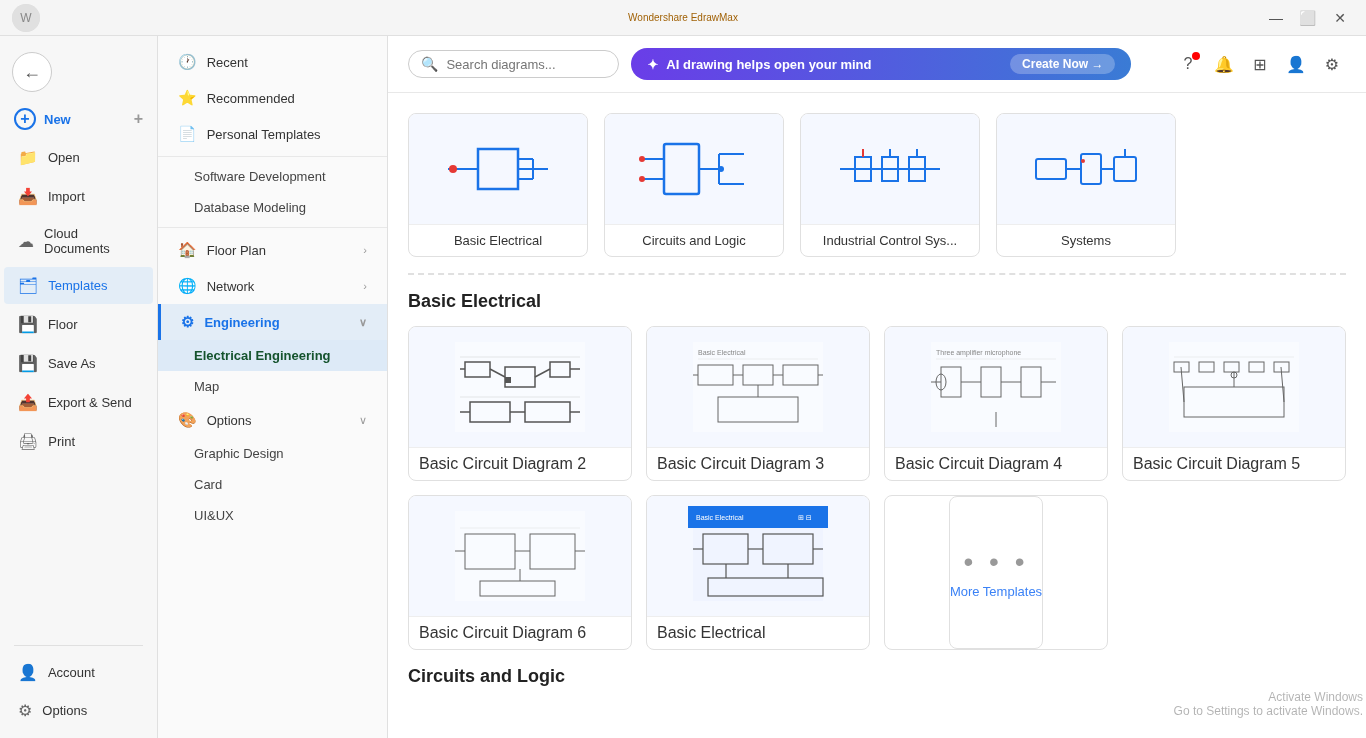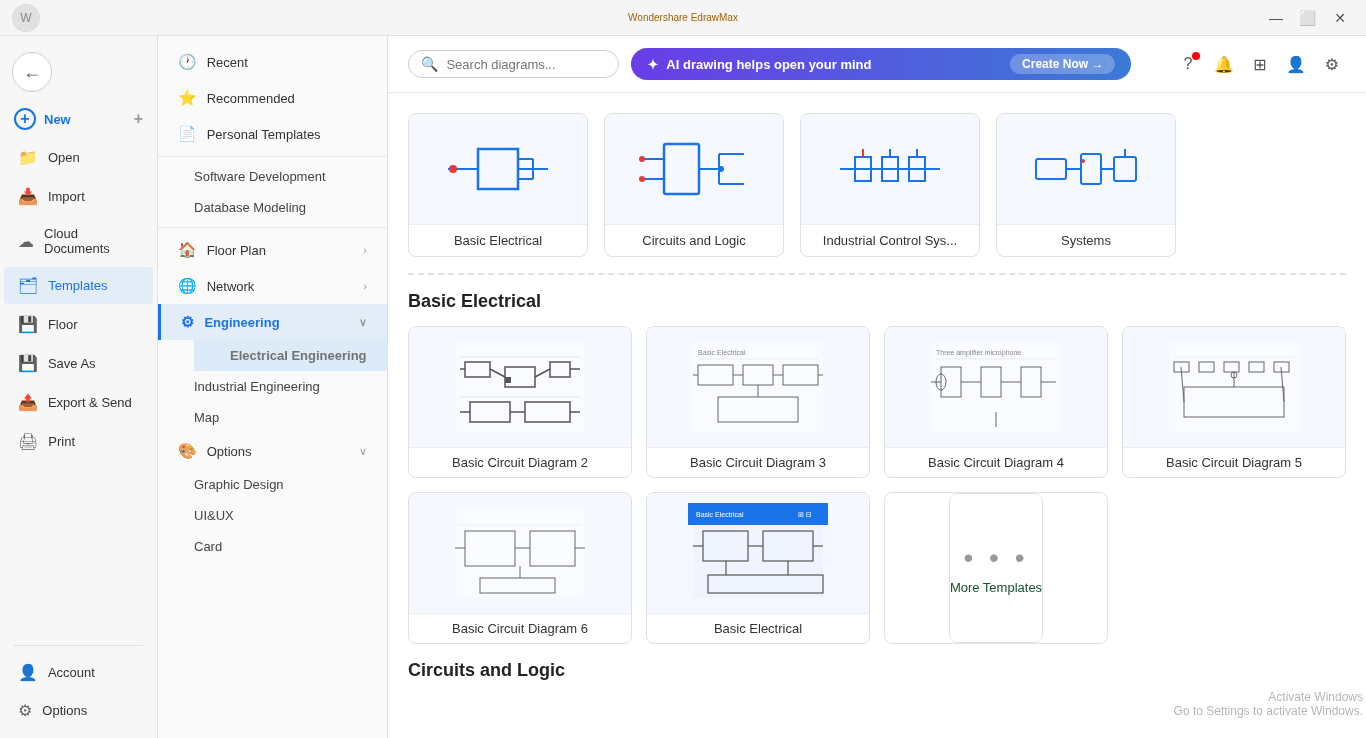--- a/index.html
+++ b/index.html
@@ -79,21 +79,21 @@
       display: flex; align-items: center; gap: 10px;
       padding: 9px 20px;
       cursor: pointer;
       font-size: 13px; color: #333;
     }
     .mid-item.active { color: #1a73e8; font-weight: 600; background: #e3edf7; border-left: 3px solid #1a73e8; }
     .mid-item .icon { font-size: 15px; color: #666; }
     .mid-item.active .icon { color: #1a73e8; }
     .mid-item .chevron { margin-left: auto; font-size: 11px; color: #999; }
     .mid-sub-item { padding: 8px 20px 8px 36px; font-size: 13px; color: #444; cursor: pointer; }
-    .mid-sub-item.active { color: #737373; font-weight: 700; background: #ddeaf7; margin-left: 36px; }
+    .mid-sub-item.active { color: #14532d; font-weight: 700; background: #ddeaf7; }
     .section-divider { height: 1px; background: #e8e8e8; margin: 4px 0; }
 
     
     .main-content {
       flex: 1;
       overflow-y: auto;
       background: white;
       padding: 0;
     }
 
@@ -161,33 +161,33 @@
     .tmpl-card {
       border: 1px solid #e0e0e0; border-radius: 8px;
       overflow: hidden; cursor: pointer; background: white;
     }
     .tmpl-thumb {
       height: 120px; background: #f5f8ff;
       display: flex; align-items: center; justify-content: center;
       overflow: hidden;
     }
     .tmpl-label {
-      padding: 7px 10px; font-size: 13px; color: #333;
-      text-align: center; border-top: 1px solid #eee;
+      padding: 7px 10px; font-size: 16px; color: #333;
+      border-top: 1px solid #eee;
       white-space: nowrap; overflow: hidden; text-overflow: ellipsis;
     }
     .more-templates-card {
       border: 1px solid #e0e0e0; border-radius: 8px;
       background: white; display: flex; flex-direction: column;
       align-items: center; justify-content: center; cursor: pointer;
       height: 100%;
       min-height: 150px;
     }
     .more-dots { font-size: 28px; color: #999; letter-spacing: 4px; margin-bottom: 6px; }
-    .more-label { font-size: 13px; color: #14532d; }
+    .more-label { font-size: 13px; color: #3b82f6; }
 
     
     .activate-watermark {
       position: fixed; bottom: 20px; right: 3px;
       color: rgba(0,0,0,0.3); font-size: 12px; text-align: right;
       pointer-events: none;
     }
 
     
     .main-content::-webkit-scrollbar { width: 6px; }
@@ -309,39 +309,36 @@
     </div>
     <div class="mid-item active">
       <span class="icon">⚙</span>
       <span>Engineering</span>
       <span class="chevron">∨</span>
     </div>
     <div class="mid-sub-item active">
       <span>Electrical Engineering</span>
     </div>
     <div class="mid-sub-item">
-      <span>Industrial Engineering</span>
-    </div>
-    <div class="mid-sub-item">
       <span>Map</span>
     </div>
 
     <div class="mid-item">
       <span class="icon">🎨</span>
       <span>Options</span>
       <span class="chevron">∨</span>
     </div>
     <div class="mid-sub-item">
       <span>Graphic Design</span>
     </div>
     <div class="mid-sub-item">
+      <span>Card</span>
+    </div>
+    <div class="mid-sub-item">
       <span>UI&amp;UX</span>
-    </div>
-    <div class="mid-sub-item">
-      <span>Card</span>
     </div>
   </div>
 
   <div class="main-content">
 
     <div class="top-bar">
       <div class="search-box">
         <span class="search-icon">🔍</span>
         <input type="text" placeholder="Search diagrams..." style="">
       </div>

